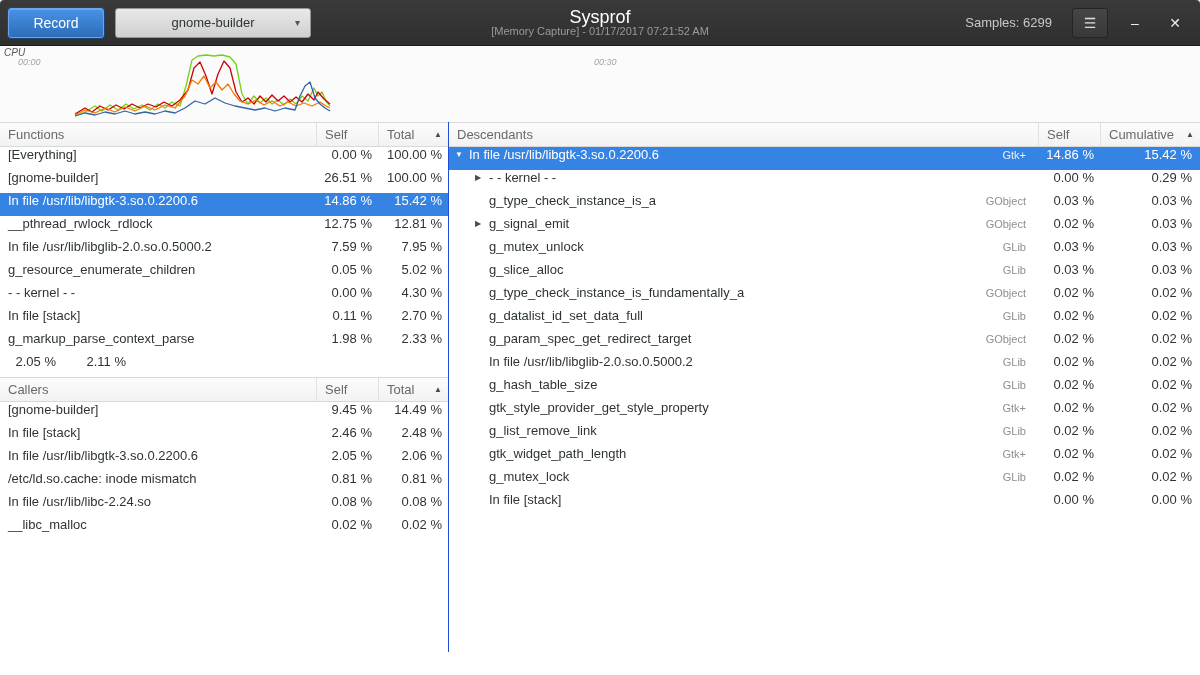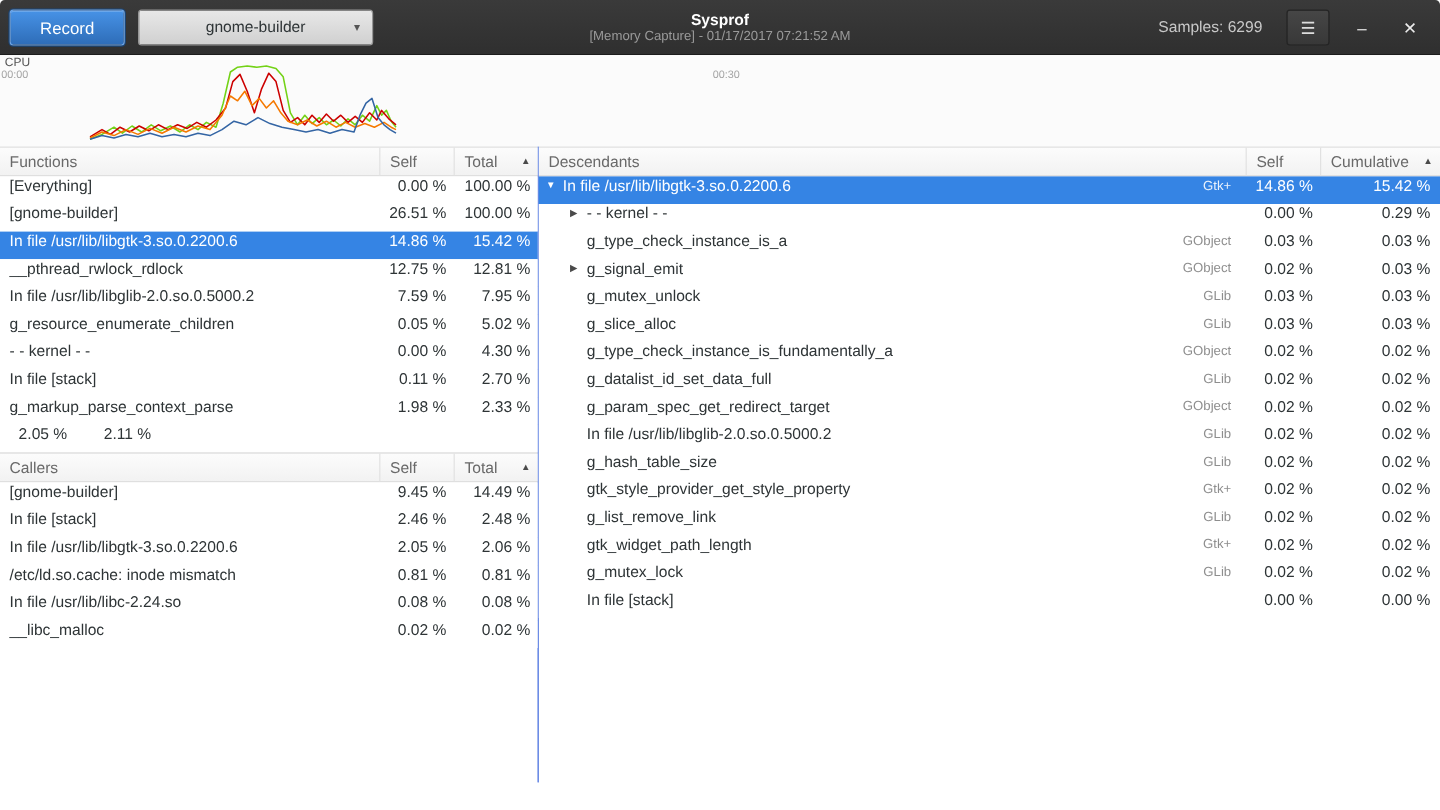--- a/index.html
+++ b/index.html
@@ -12,37 +12,37 @@
                background:linear-gradient(#3a3a3a,#2f2f2f); border-bottom:1px solid #1c1c1c;
                position:relative; border-radius:4px 4px 0 0; }
   .btn-record { width:96px; height:30px; border-radius:3px; color:#fff; font-size:14px;
                 background:linear-gradient(#4792e6,#2e6db8); border:1px solid #6ba4e7;
                 box-shadow:0 0 0 1px #1a4577, inset 0 1px 0 rgba(255,255,255,.2); cursor:default; }
   .btn-proc { margin-left:11px; width:196px; height:30px; border-radius:3px; position:relative;
               background:linear-gradient(#e8e8e8,#d0d0d0); border:1px solid #969696; color:#2e3436;
               font-size:13px; display:flex; align-items:center; justify-content:center; }
   .btn-proc .arrow { position:absolute; right:10px; font-size:10px; color:#555; }
   .titles { position:absolute; left:50%; top:50%; transform:translate(-50%,-50%); text-align:center; }
-  .titles .title { font-size:13px; font-weight:bold; color:#ffffff; line-height:16px; }
+  .titles .title { font-size:18px; font-weight:normal; color:#ffffff; line-height:16px; }
   .titles .subtitle { font-size:11px; color:#9a9a9a; line-height:13px; }
   .hb-right { margin-left:auto; display:flex; align-items:center; }
   .samples { color:#c8c8c8; font-size:13px; margin-right:20px; }
   .btn-menu { width:36px; height:30px; border-radius:3px; background:linear-gradient(#464646,#383838);
               border:1px solid #242424; color:#ddd; font-size:14px; line-height:28px; text-align:center; }
   .winctl { width:26px; height:30px; background:none; border:none; color:#ececec; font-size:14px;
             text-align:center; line-height:30px; }
   .btn-min { margin-left:14px; }
   .btn-close { margin-left:14px; margin-right:4px; }
 
   
-  .cpu-area { height:76px; flex:none; position:relative; background:#fbfbfb; }
+  .cpu-area { height:76px; flex:none; position:relative; background:#fbfbfb;font-style:italic; }
   .cpu-area svg { position:absolute; inset:0; width:100%; height:100%; }
   .cpu-label { position:absolute; left:4px; top:1px; font-size:10px; color:#555; }
   .tick { position:absolute; font-size:9px; color:#a5a5a5; top:11px; }
-  .tick.t0 { left:1px; }
+  .tick.t0 { left:18px; }
   .tick.t30 { left:594px; }
 
   
   .content { flex:1; display:flex; min-height:0; }
   .panel-left { width:449px; flex:none; border-right:1px solid #1d4ed8; background:#fff; }
   .panel-right { flex:1; background:#fff; }
 
   .thead { display:flex; height:25px; align-items:stretch; background:linear-gradient(#fcfcfc,#f2f2f2);
            border-top:1px solid #d8d8d8; border-bottom:1px solid #d8d8d8; color:#696969; }
   .panel-left .thead:first-child, .panel-right .thead { border-top:1px solid #d8d8d8; }

